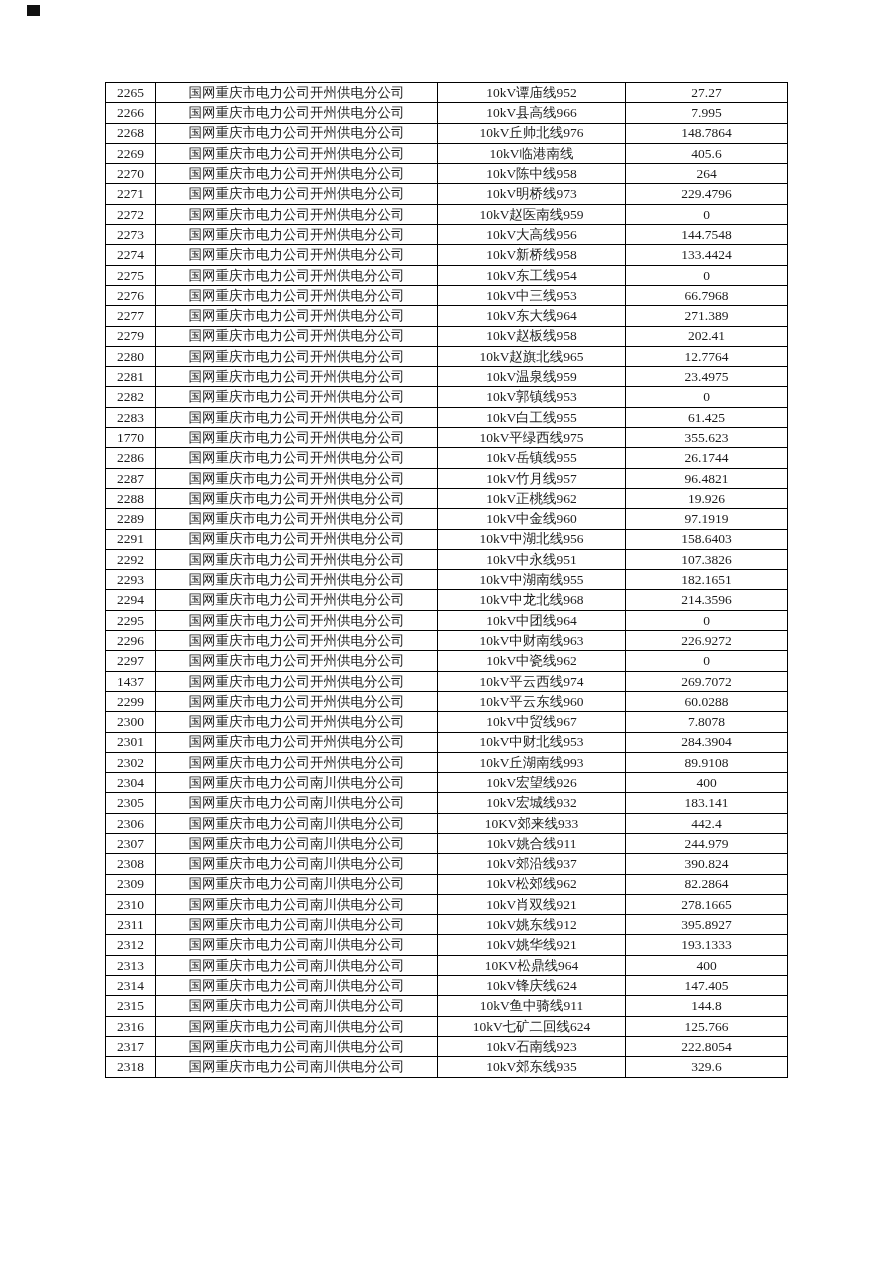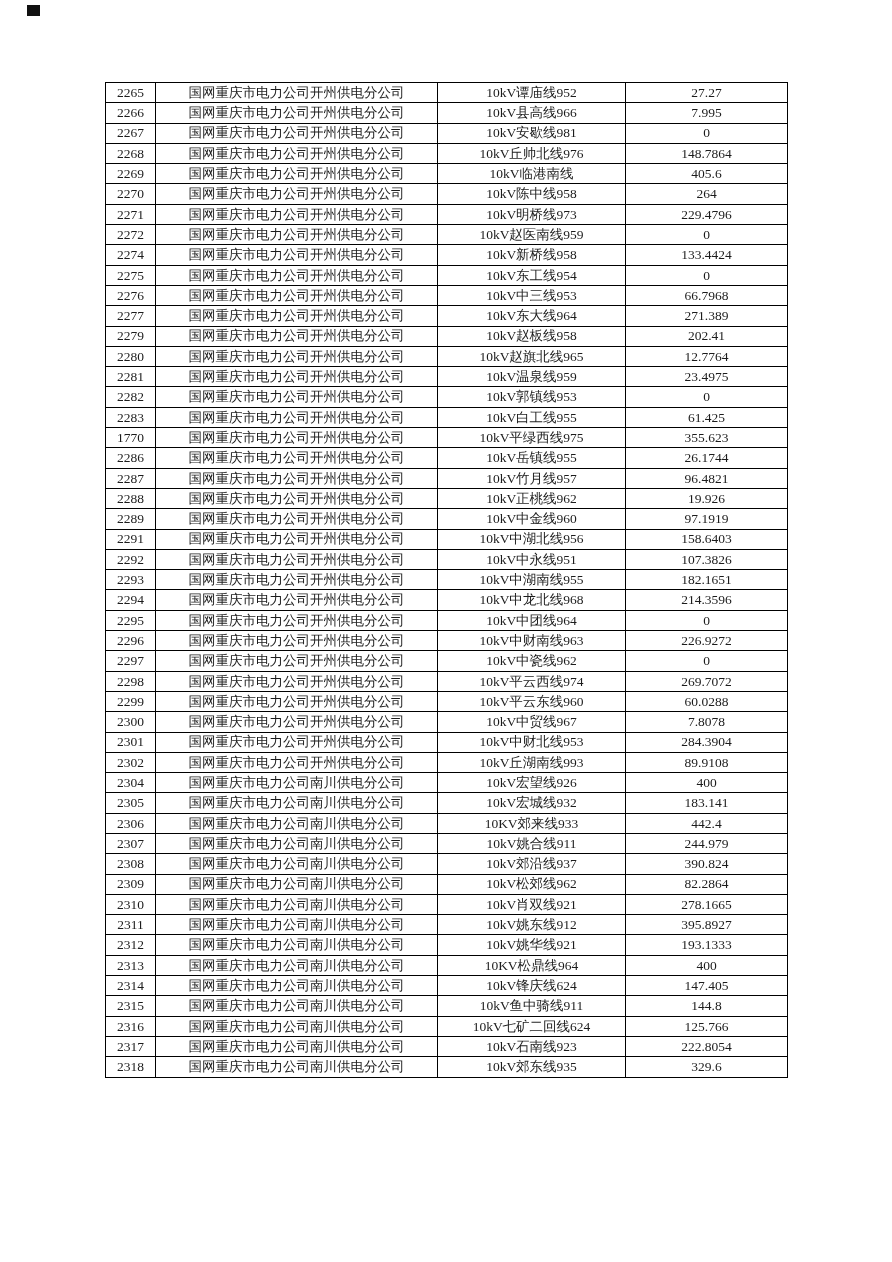--- a/index.html
+++ b/index.html
@@ -59,26 +59,20 @@
         <td>10kV谭庙线952</td>
         <td>27.27</td>
       </tr>
       <tr>
         <td>2266</td>
         <td>国网重庆市电力公司开州供电分公司</td>
         <td>10kV县高线966</td>
         <td>7.995</td>
       </tr>
       <tr>
-        <td>2267</td>
-        <td>国网重庆市电力公司开州供电分公司</td>
-        <td>10kV安歇线981</td>
-        <td>0</td>
-      </tr>
-      <tr>
         <td>2268</td>
         <td>国网重庆市电力公司开州供电分公司</td>
         <td>10kV丘帅北线976</td>
         <td>148.7864</td>
       </tr>
       <tr>
         <td>2269</td>
         <td>国网重庆市电力公司开州供电分公司</td>
         <td>10kV临港南线</td>
         <td>405.6</td>
@@ -95,20 +89,26 @@
         <td>10kV明桥线973</td>
         <td>229.4796</td>
       </tr>
       <tr>
         <td>2272</td>
         <td>国网重庆市电力公司开州供电分公司</td>
         <td>10kV赵医南线959</td>
         <td>0</td>
       </tr>
       <tr>
+        <td>2273</td>
+        <td>国网重庆市电力公司开州供电分公司</td>
+        <td>10kV大高线956</td>
+        <td>144.7548</td>
+      </tr>
+      <tr>
         <td>2274</td>
         <td>国网重庆市电力公司开州供电分公司</td>
         <td>10kV新桥线958</td>
         <td>133.4424</td>
       </tr>
       <tr>
         <td>2275</td>
         <td>国网重庆市电力公司开州供电分公司</td>
         <td>10kV东工线954</td>
         <td>0</td>
@@ -221,21 +221,21 @@
         <td>10kV中财南线963</td>
         <td>226.9272</td>
       </tr>
       <tr>
         <td>2297</td>
         <td>国网重庆市电力公司开州供电分公司</td>
         <td>10kV中瓷线962</td>
         <td>0</td>
       </tr>
       <tr>
-        <td>2298</td>
+        <td>1437</td>
         <td>国网重庆市电力公司开州供电分公司</td>
         <td>10kV平云西线974</td>
         <td>269.7072</td>
       </tr>
       <tr>
         <td>2299</td>
         <td>国网重庆市电力公司开州供电分公司</td>
         <td>10kV平云东线960</td>
         <td>60.0288</td>
       </tr>

